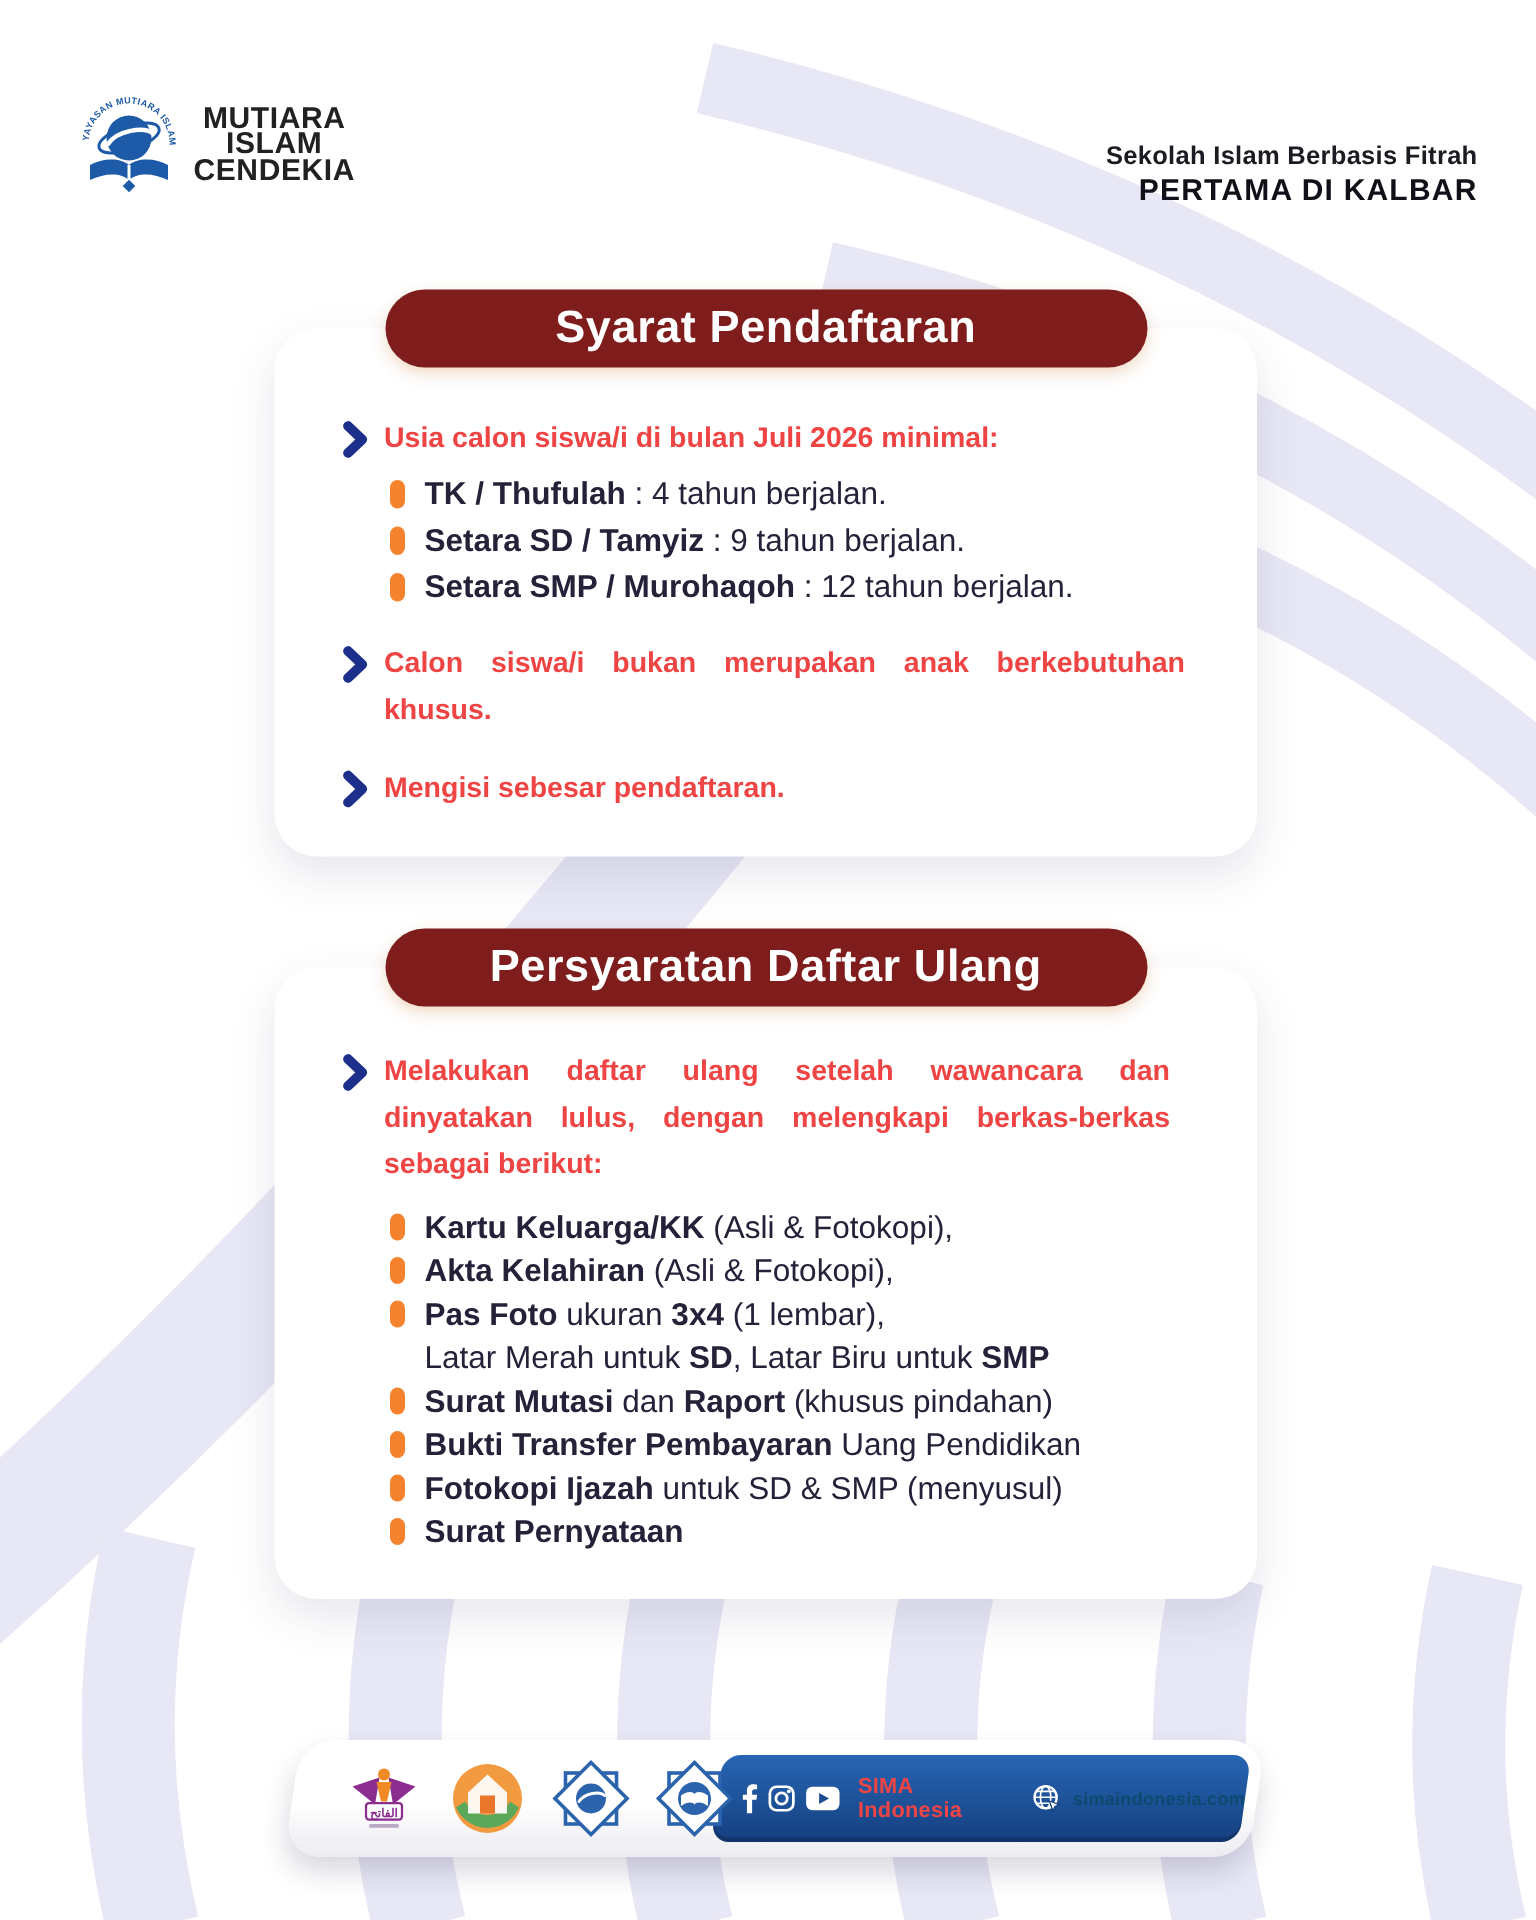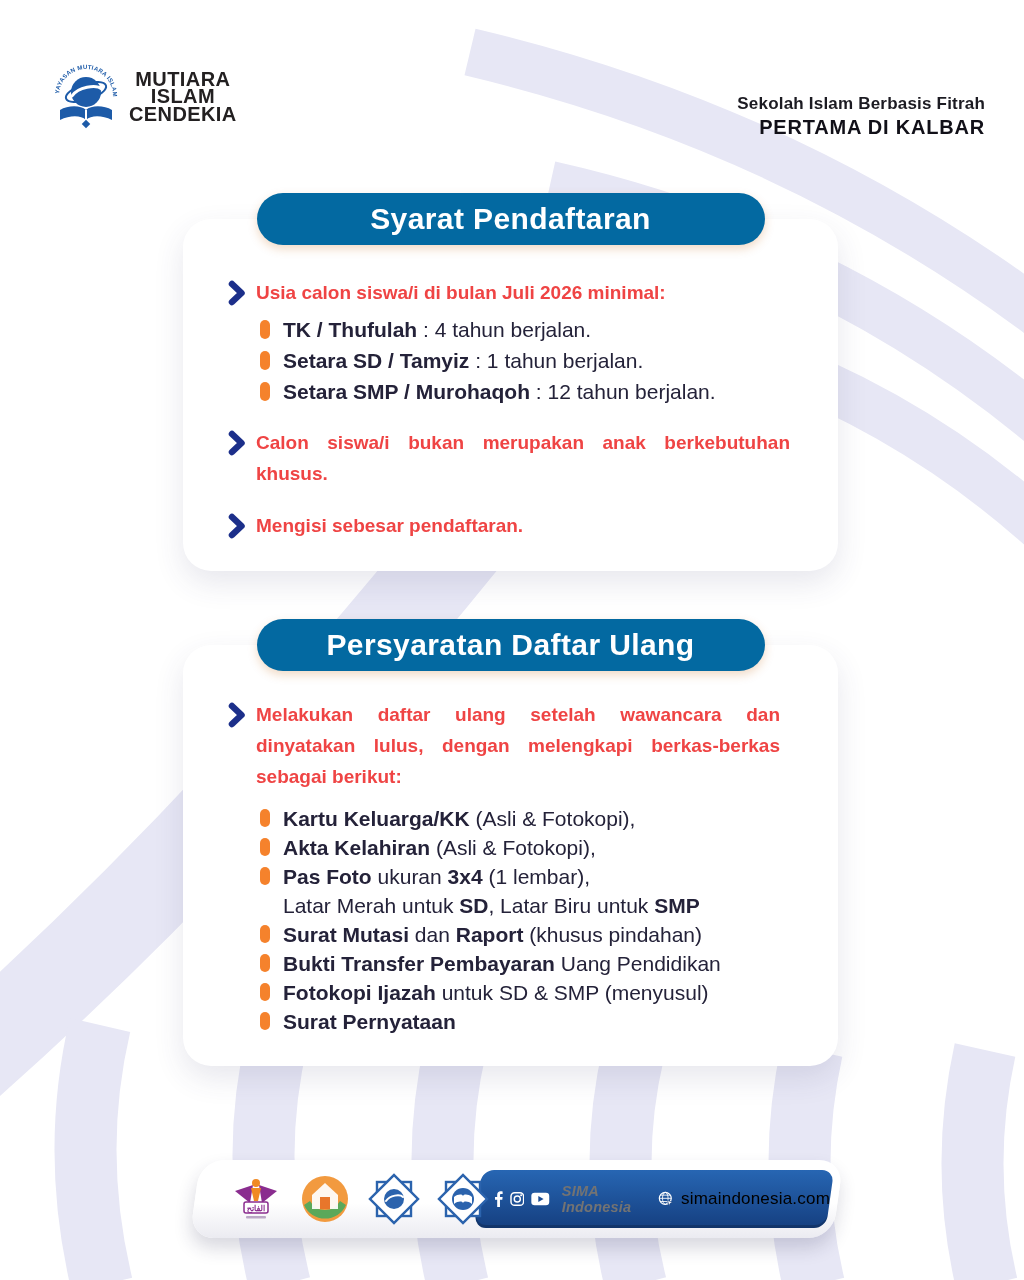--- a/index.html
+++ b/index.html
@@ -31,21 +31,21 @@
     position:absolute; left:183px; width:655px;
     background:#ffffff; border-radius:28px;
     box-shadow:0 12px 30px rgba(60,60,110,0.12);
     z-index:2;
   }
   .card-1 { top:219px; padding:58px 38px 30px 44px; }
   .card-2 { top:645px; padding:54px 38px 30px 44px; }
   .pill {
     position:absolute; left:50%; transform:translateX(-50%);
     top:-26px; width:508px; height:52px; line-height:52px;
-    background:#0369a1; border-radius:27px;
+    background:#7f1d1d; border-radius:27px;
     color:#ffffff; font-size:30px; font-weight:800;
     text-align:center; letter-spacing:0.4px;
     box-shadow:0 4px 10px rgba(200,110,30,0.25);
   }
   .chev-row { display:flex; gap:10px; }
   .chev-ic { flex:0 0 19px; margin-top:3px; }
   .row-text { font-size:19px; font-weight:700; line-height:31px; color:#ef4444; }
   .nowrap { white-space:nowrap; }
   .justify { text-align:justify; }
   .mt20 { margin-top:20px; } .mt21 { margin-top:21px; }
@@ -77,22 +77,22 @@
     box-shadow:inset 0 -3px 0 rgba(0,0,0,0.18);
   }
   .partner-row {
     position:absolute; left:34px; top:12px; height:54px;
     display:flex; align-items:center; gap:15px;
   }
   .social-row {
     position:absolute; left:299px; top:10px; height:58px; width:336px;
     display:flex; align-items:center; gap:7px;
   }
-  .social-label { color:#737373; font-size:14.5px; font-weight:700; margin-left:5px; letter-spacing:0.2px;font-style:italic; }
-  .website-label { color:#000000; font-size:17px; font-weight:400; letter-spacing:0.2px; }
+  .social-label { color:#ef4444; font-size:14.5px; font-weight:700; margin-left:5px; letter-spacing:0.2px; }
+  .website-label { color:#0c4a6e; font-size:12px; font-weight:700; letter-spacing:0.2px; }
   .gap-lg { width:14px; }
 </style>
 </head>
 <body>
 
 <svg class="bg-svg" width="1024" height="1280" viewBox="0 0 1024 1280" fill="none">
   <g stroke="#E7E7F5" fill="none">
     <path d="M 470,52 Q 800,130 1060,330" stroke-width="48"></path>
     <path d="M 550,185 Q 840,250 1060,440" stroke-width="48"></path>
     <path d="M 630,320 Q 880,375 1060,545" stroke-width="48"></path>
@@ -144,21 +144,21 @@
     <div class="row-text nowrap">Usia calon siswa/i di bulan Juli 2026 minimal:</div>
   </div>
 
   <div class="sub-list">
     <div class="sub-row">
       <span class="bullet"></span>
       <span class="nowrap"><span class="b">TK / Thufulah</span><span class="r"> : 4 tahun berjalan.</span></span>
     </div>
     <div class="sub-row">
       <span class="bullet"></span>
-      <span class="nowrap"><span class="b">Setara SD / Tamyiz</span><span class="r"> : 1 tahun berjalan.</span></span>
+      <span class="nowrap"><span class="b">Setara SD / Tamyiz</span><span class="r"> : 9 tahun berjalan.</span></span>
     </div>
     <div class="sub-row">
       <span class="bullet"></span>
       <span class="nowrap"><span class="b">Setara SMP / Murohaqoh</span><span class="r"> : 12 tahun berjalan.</span></span>
     </div>
   </div>
 
   <div class="chev-row mt20">
     <svg class="chev-ic" width="19" height="26" viewBox="0 0 19 26">
         <path d="M5,4 L14.5,13 L5,22" stroke="#1C2F8A" stroke-width="6.5" fill="none" stroke-linecap="round" stroke-linejoin="round"></path>

